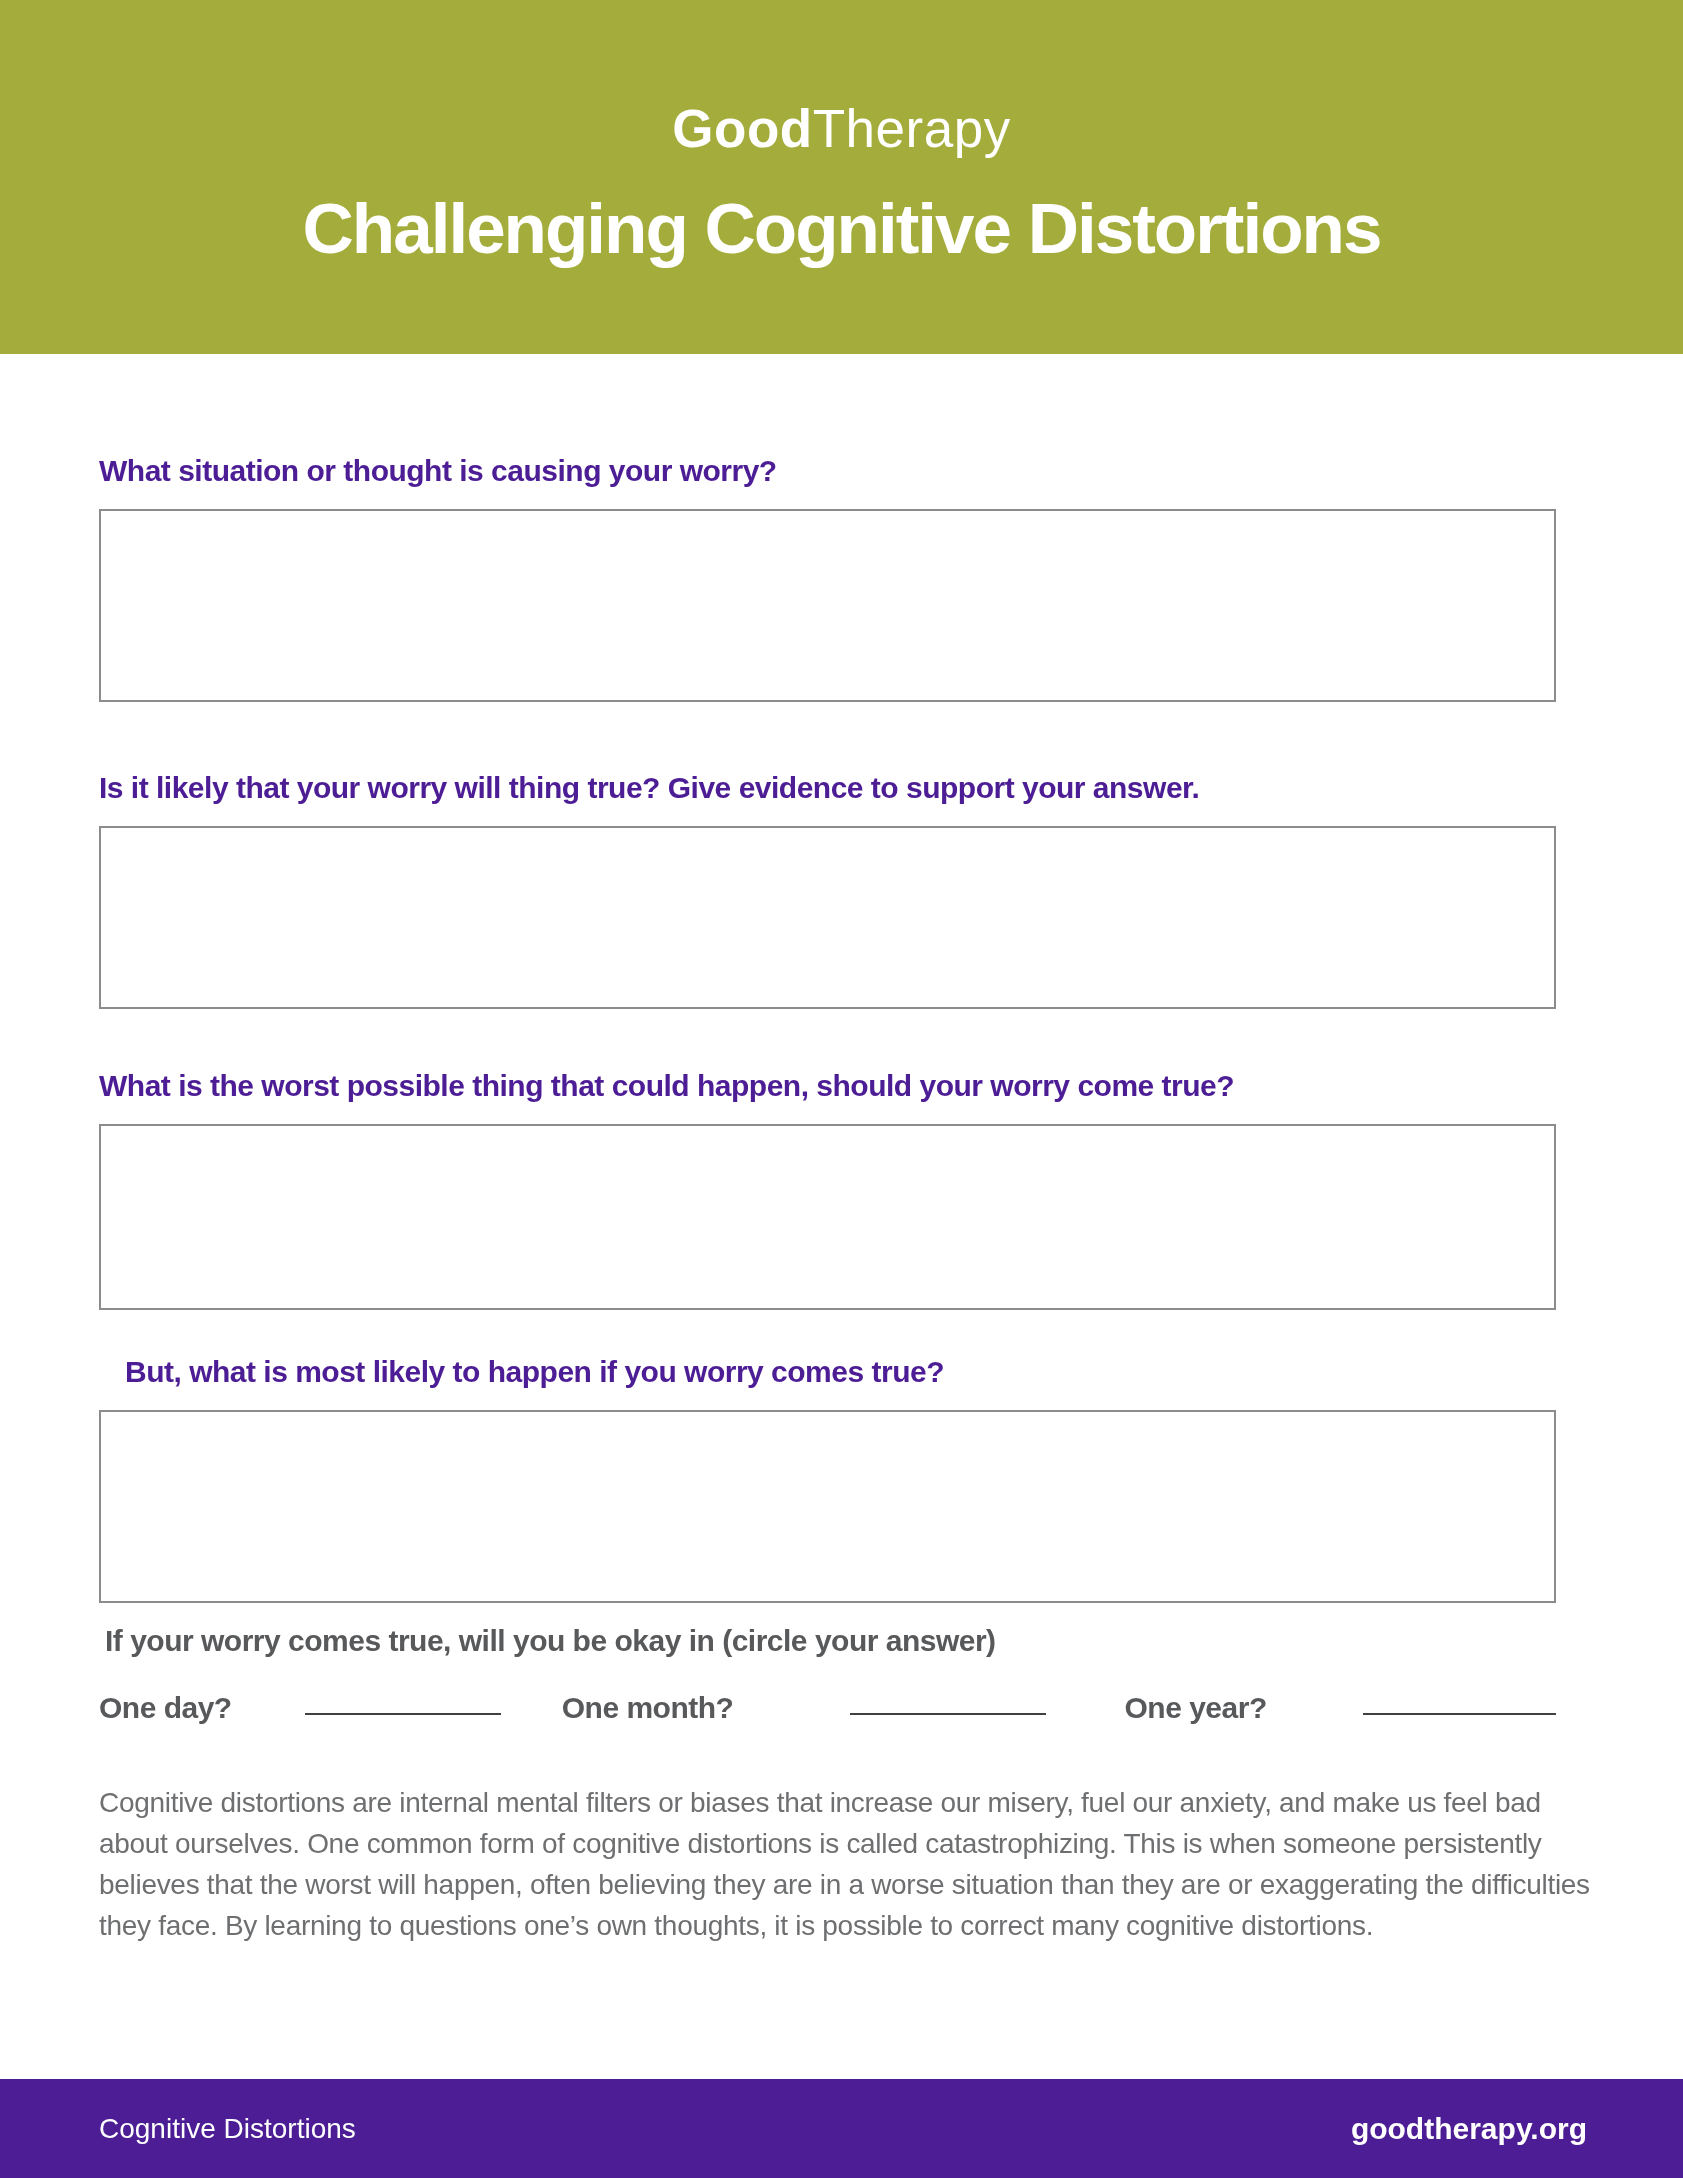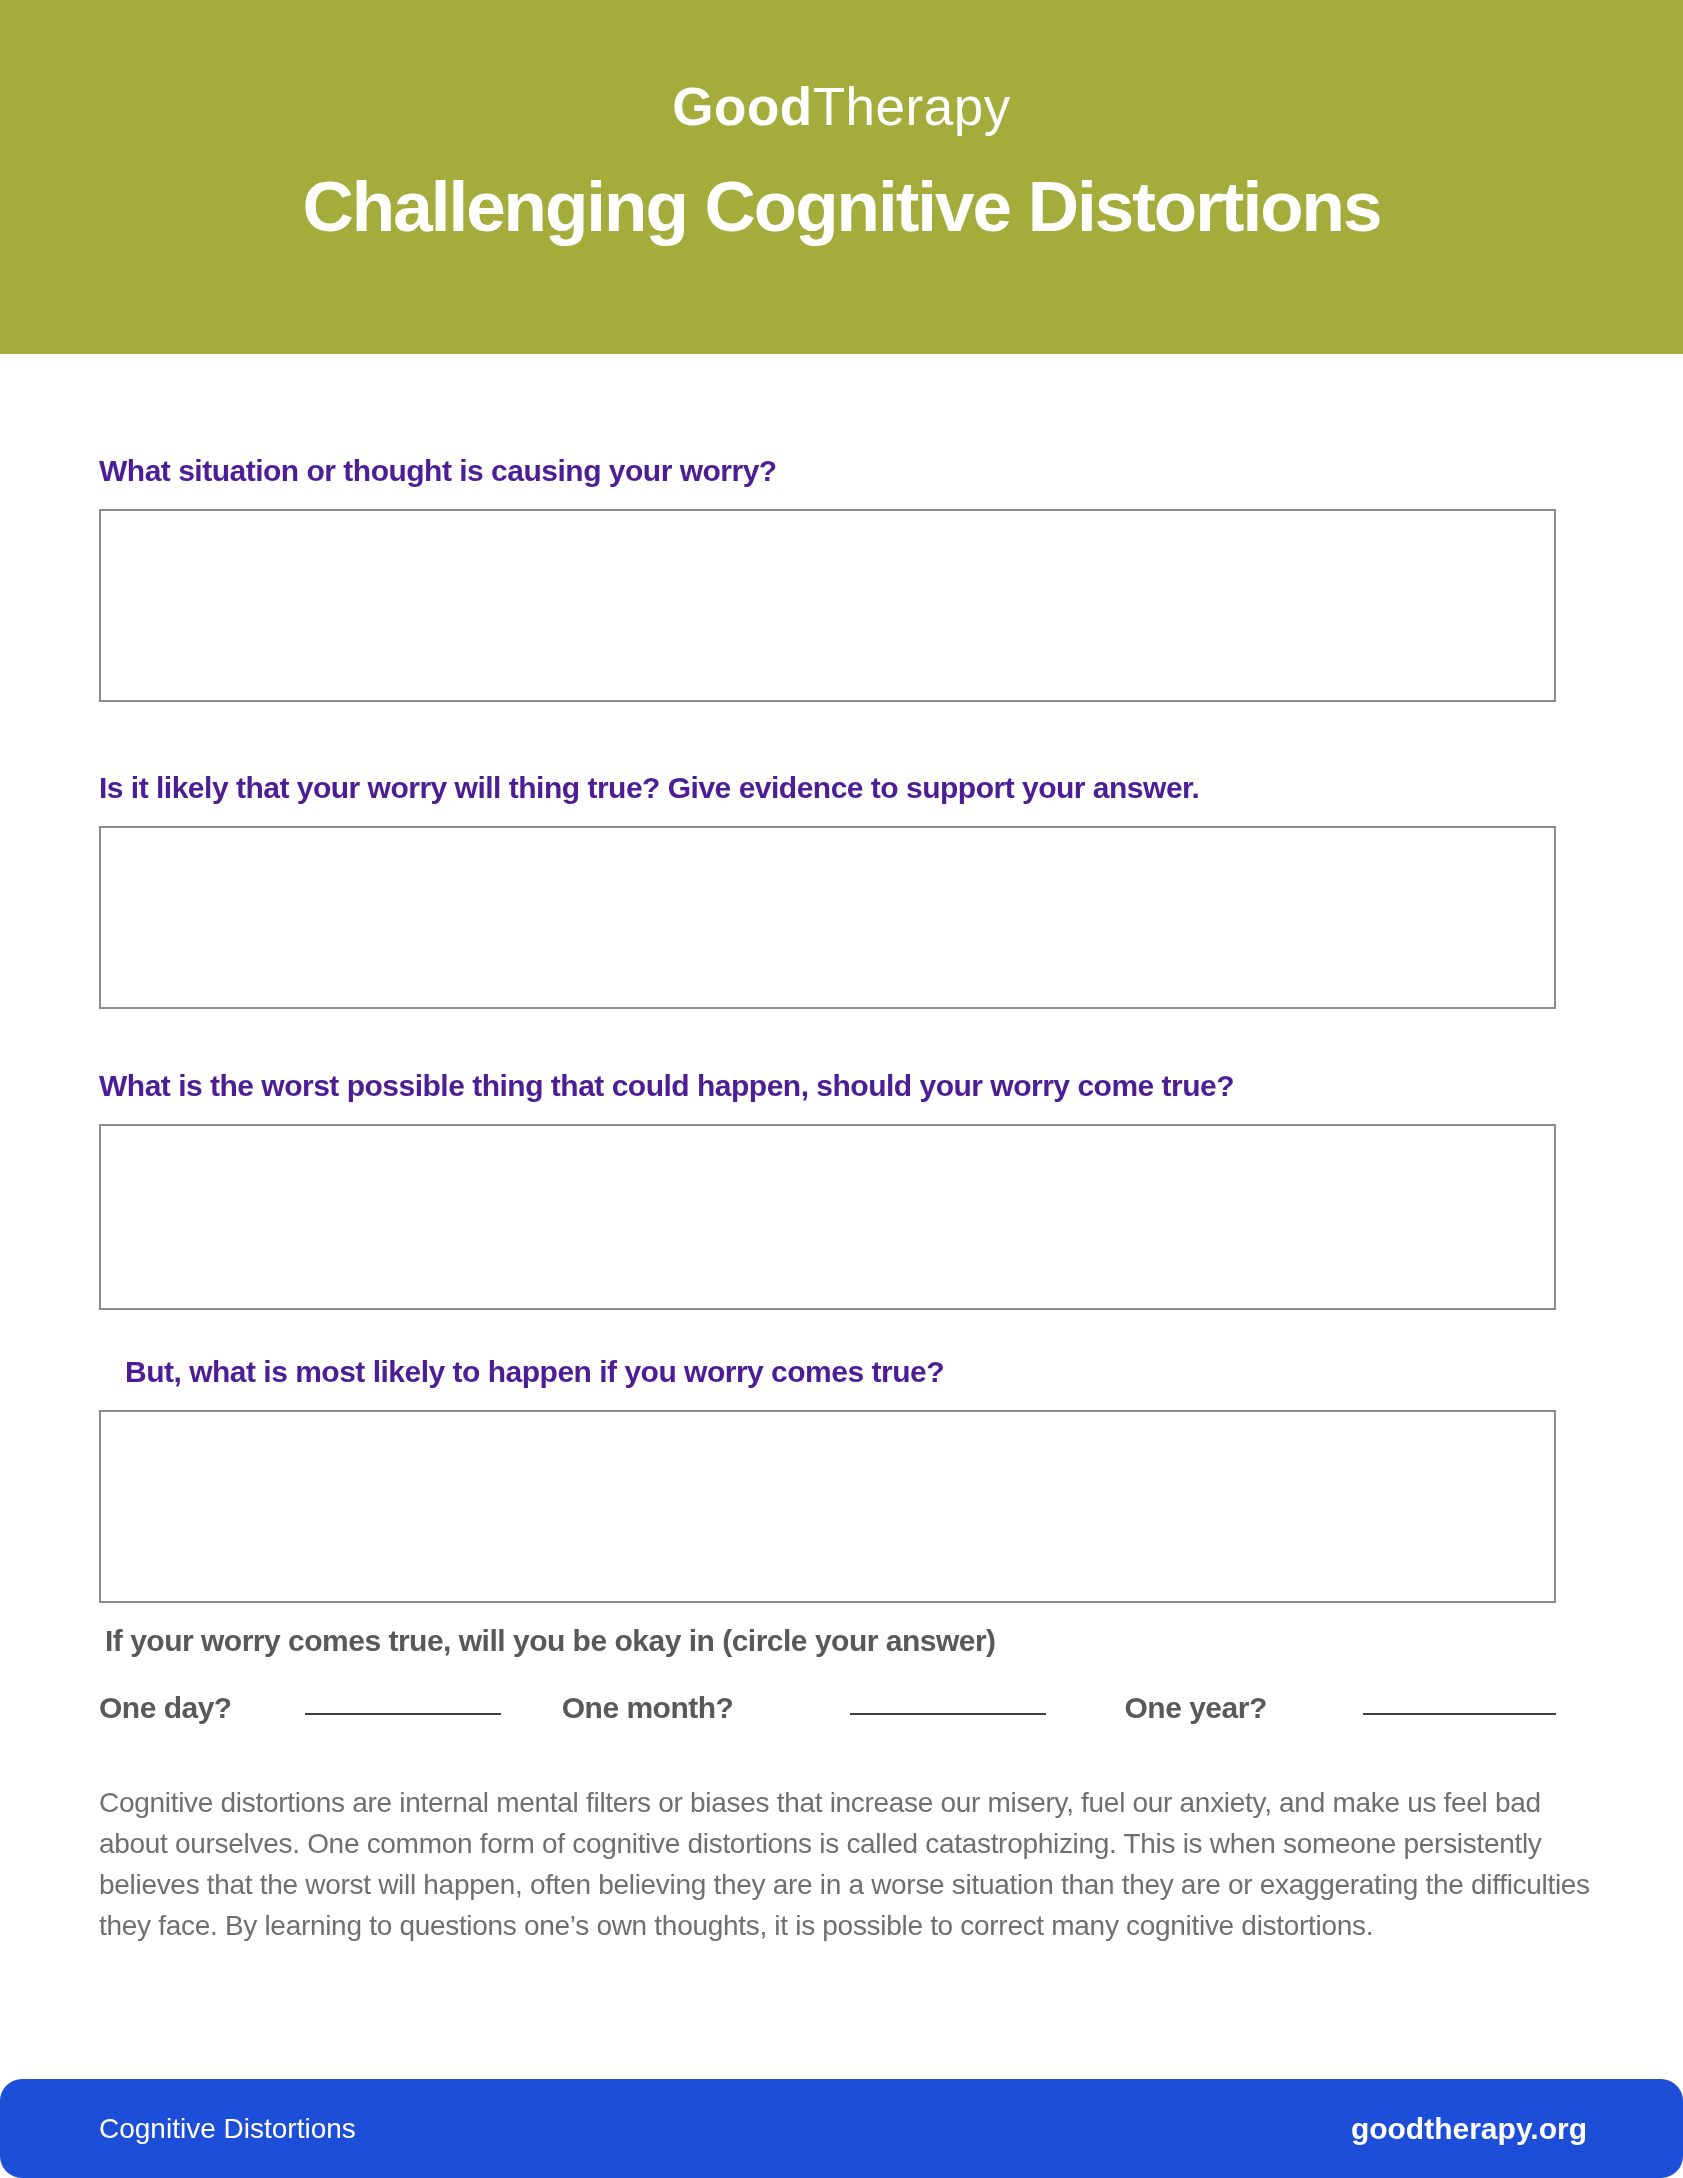--- a/index.html
+++ b/index.html
@@ -14,21 +14,21 @@
     background: #ffffff;
     overflow: hidden;
   }
 
   
   .header {
     width: 100%; height: 354px;
     background: #a4ad3c;
     text-align: center;
     box-sizing: border-box;
-    padding-top: 80px;
+    padding-top: 102px;
   }
   .logo {
     color: #ffffff;
     font-size: 53px;
     line-height: 1;
     letter-spacing: 0.5px;
   }
   .logo .logo-bold   { font-weight: 800; }
   .logo .logo-light  { font-weight: 400; }
   .page-title {
@@ -109,27 +109,26 @@
     font-weight: 400;
     letter-spacing: -0.3px;
     line-height: 41px;
   }
 
   
   .footer {
     position: absolute;
     left: 0; bottom: 0;
     width: 100%; height: 99px;
-    background: #1d4ed8;
+    background: #4c1d95;
     box-sizing: border-box;
     padding: 0 96px 0 99px;
     display: flex;
     align-items: center;
     justify-content: space-between;
-    border-radius: 22px;
   }
   .footer-left {
     color: #ffffff;
     font-size: 28px;
     font-weight: 400;
   }
   .footer-right {
     color: #ffffff;
     font-size: 30px;
     font-weight: 700;

